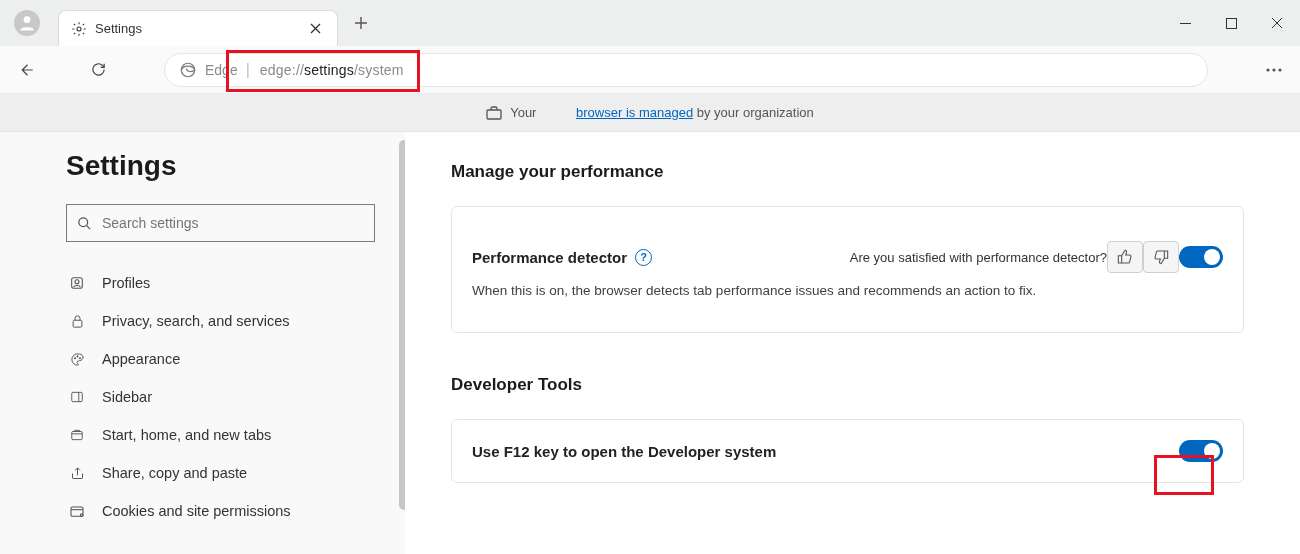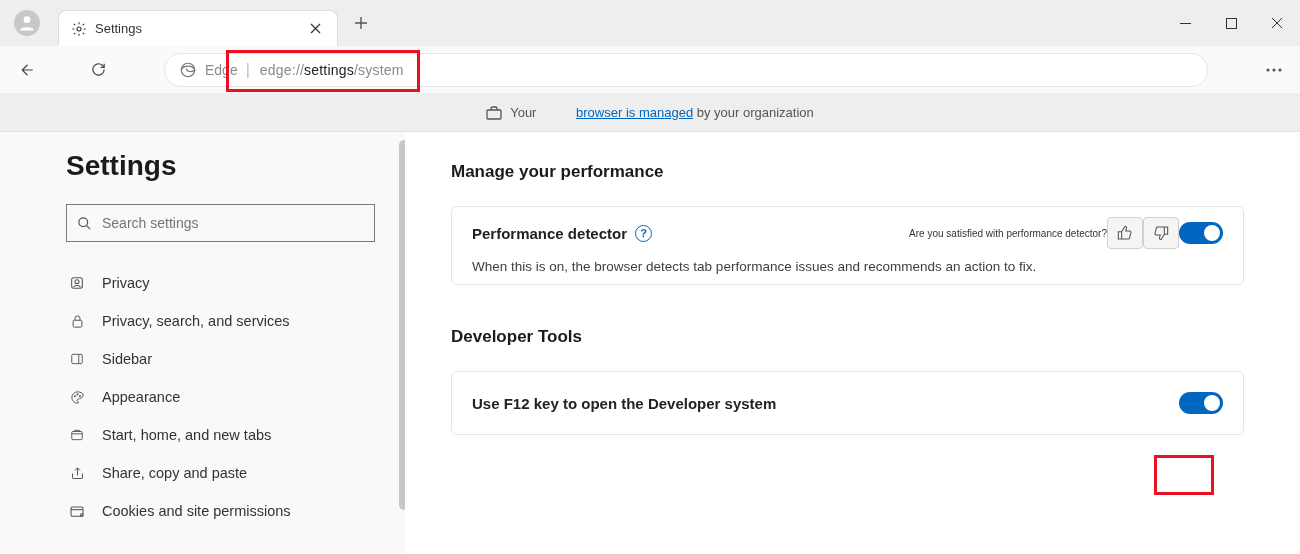--- a/index.html
+++ b/index.html
@@ -43,25 +43,25 @@
 .searchbox { display:flex; align-items:center; border:1px solid #7a7a7a; height:38px; padding:0 10px; margin-bottom:22px;}
 .searchbox svg { margin-right:10px; color:#555;}
 .searchbox input { border:none; outline:none; font-size:14px; flex:1; background:transparent; color:#333;}
 .nav { list-style:none;}
 .nav li { display:flex; align-items:center; height:38px; font-size:14.5px; color:#333; cursor:pointer;}
 .nav li .nicon { width:22px; margin-right:14px; color:#555; display:flex; align-items:center; justify-content:center;}
 .sb-scroll { position:absolute; right:-4px; top:8px; width:10px; height:370px; background:#c7c7c7; border-radius:5px;}
 
 .main { flex:1; background:#fff; padding: 30px 56px 0 46px; overflow:hidden; position:relative;}
 .main h2 { font-size:17px; font-weight:600; color:#1b1b1b; margin-bottom:24px;}
-.card { border:1px solid #e5e5e5; border-radius:6px; padding:10px 20px; margin-bottom:42px;}
+.card { border:1px solid #e5e5e5; border-radius:6px; padding:34px 20px; margin-bottom:42px;}
 .card-row { display:flex; align-items:center; justify-content:space-between;}
 .card-title { font-size:15px; font-weight:600; color:#222; display:flex; align-items:center; gap:8px;}
 .info-circle { width:17px; height:17px; border:1.4px solid #0067c0; border-radius:50%; color:#0067c0; display:inline-flex; align-items:center; justify-content:center; font-size:11px; font-weight:600;}
-.feedback { display:flex; align-items:center; font-size:10px; color:#333;}
+.feedback { display:flex; align-items:center; font-size:13px; color:#333;}
 .thumb-btn { width:36px; height:32px; border:1px solid #d0d0d0; border-radius:4px; background:#f5f5f5; display:flex; align-items:center; justify-content:center; color:#555;}
 .toggle { width:44px; height:22px; background:#0067c0; border-radius:11px; position:relative;}
 .toggle::after { content:""; position:absolute; right:3px; top:3px; width:16px; height:16px; border-radius:50%; background:#fff;}
 .card-desc { font-size:13.5px; color:#404040; margin-top:10px;}
 
 .card2 { border:1px solid #e5e5e5; border-radius:6px; padding:20px 20px;}
 .card2-row { display:flex; align-items:center; justify-content:space-between;}
 .card2-title { font-size:15px; font-weight:600; color:#222;}
 .hl-f12 { left:1154px; top:455px; width:60px; height:40px;}
 
@@ -166,50 +166,50 @@
       </div>
       <ul class="nav">
         <li>
             <span class="nicon">
               <svg width="16" height="16" viewBox="0 0 24 24" fill="none" stroke="#555" stroke-width="1.6">
                 <rect x="4" y="4" width="16" height="16" rx="3"></rect>
                 <circle cx="12" cy="10" r="3"></circle>
                 <path d="M7 18c1-3 9-3 10 0"></path>
               </svg>
             </span>
-            <span>Privacy</span>
+            <span>Profiles</span>
           </li>
         <li>
             <span class="nicon">
               <svg width="15" height="17" viewBox="0 0 24 24" fill="none" stroke="#555" stroke-width="1.6">
                 <rect x="5" y="10" width="14" height="11" rx="2"></rect>
                 <path d="M8 10V7a4 4 0 0 1 8 0v3"></path>
               </svg>
             </span>
             <span>Privacy, search, and services</span>
-          </li>
-        <li>
-            <span class="nicon">
-              <svg width="16" height="14" viewBox="0 0 24 24" fill="none" stroke="#555" stroke-width="1.6">
-                <rect x="3" y="4" width="18" height="16" rx="2"></rect>
-                <path d="M15 4v16"></path>
-              </svg>
-            </span>
-            <span>Sidebar</span>
           </li>
         <li>
             <span class="nicon">
               <svg width="17" height="15" viewBox="0 0 24 24" fill="none" stroke="#555" stroke-width="1.6">
                 <path d="M12 3a9 9 0 1 0 0 18c2 0 2-2 0-3s0-4 3-4 6-3 6-6-4-5-9-5z"></path>
                 <circle cx="8" cy="10" r="1" fill="#555"></circle>
                 <circle cx="12" cy="7" r="1" fill="#555"></circle>
                 <circle cx="16" cy="10" r="1" fill="#555"></circle>
               </svg>
             </span>
             <span>Appearance</span>
+          </li>
+        <li>
+            <span class="nicon">
+              <svg width="16" height="14" viewBox="0 0 24 24" fill="none" stroke="#555" stroke-width="1.6">
+                <rect x="3" y="4" width="18" height="16" rx="2"></rect>
+                <path d="M15 4v16"></path>
+              </svg>
+            </span>
+            <span>Sidebar</span>
           </li>
         <li>
             <span class="nicon">
               <svg width="16" height="14" viewBox="0 0 24 24" fill="none" stroke="#555" stroke-width="1.6">
                 <rect x="3" y="6" width="18" height="14" rx="2"></rect>
                 <path d="M3 10h18M8 6V4h8v2"></path>
               </svg>
             </span>
             <span>Start, home, and new tabs</span>
           </li>

